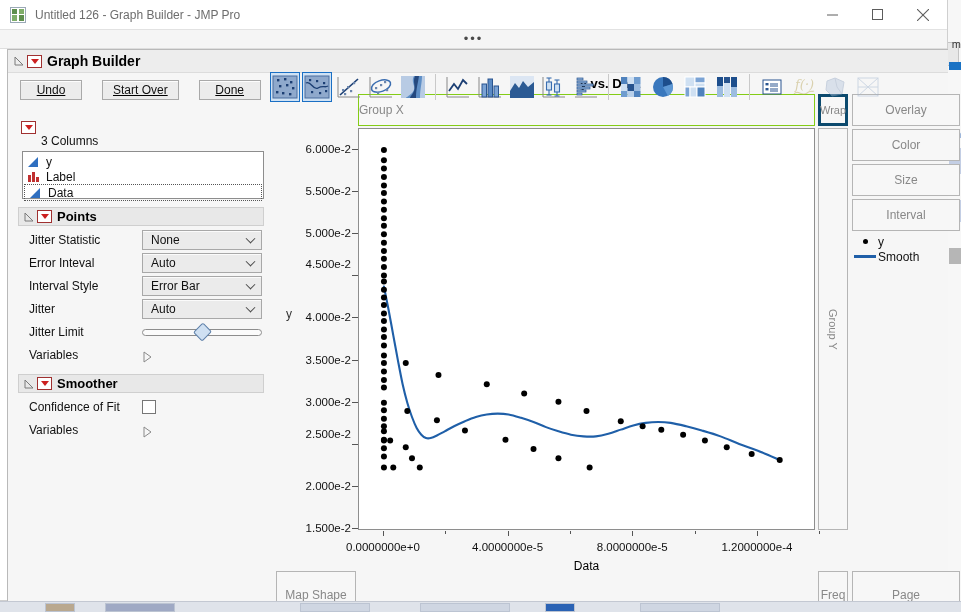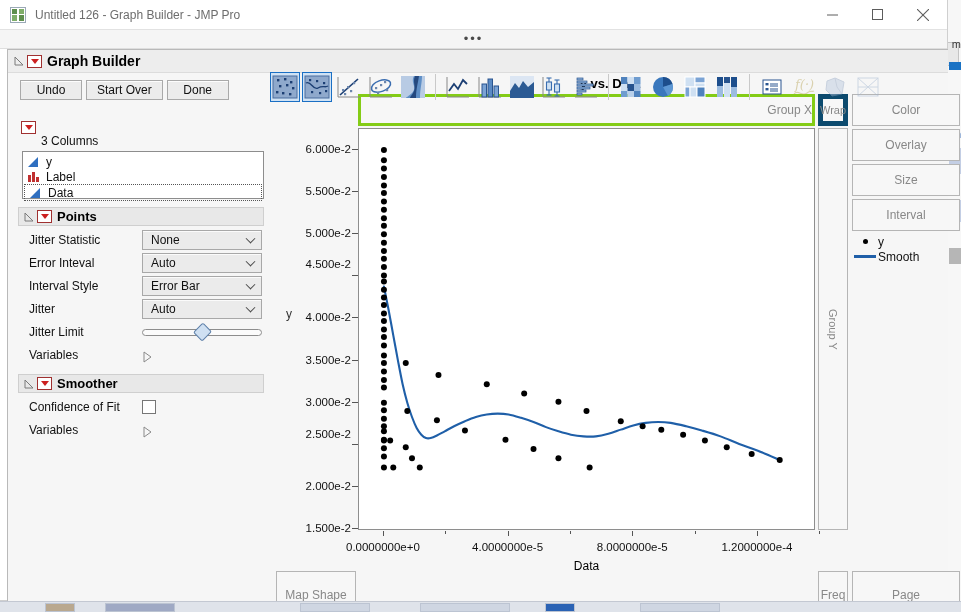--- a/index.html
+++ b/index.html
@@ -94,21 +94,21 @@
     border-left:4px solid transparent; border-right:4px solid transparent;
     border-top:5px solid #cc2020;
   }
   #gb-title { font-size:14px; font-weight:bold; color:#000; }
 
   
   #left-panel {
     position:absolute; left:0; top:24px; width:264px; bottom:0;
     background:#f6f6f6;
   }
-  #btn-row { display:flex; gap:4px; padding:6px 0 4px 12px; }
+  #btn-row { display:flex; gap:20px; padding:6px 0 4px 12px;text-decoration:underline; }
   .gb-btn {
     min-width:62px; height:20px; padding:0 10px;
     background:#ececec; border:1px solid #a9a9a9;
     font-size:12px; color:#111; display:flex; align-items:center; justify-content:center;
     box-shadow: inset 0 1px 0 #fdfdfd;
   }
   #columns-row { display:flex; align-items:center; padding:2px 0 3px 13px; }
   #columns-label { font-size:12px; color:#111;margin-top:28px; }
   #column-list {
     margin:0 8px 0 14px; border:1px solid #8d8d8d; background:#ffffff;
@@ -156,27 +156,27 @@
   #graph-area {
     position:absolute; left:264px; top:24px; right:0; bottom:0;
     background:#f6f6f6;
   }
   #graph-title {
     position:absolute; left:0; right:0; top:2px; text-align:center;
     font-size:13px; font-weight:bold; color:#000;
   }
   #groupx-zone {
     position:absolute; left:86px; top:20px; width:457px; height:32px;
-    border:3px solid #84cc16; background:#f7f7f7;
-    display:flex; align-items:center; justify-content:flex-end;
+    border:1px solid #84cc16; background:#f7f7f7;
+    display:flex; align-items:center; justify-content:flex-start;
     font-size:12px; color:#888888;
   }
   #wrap-zone {
     position:absolute; left:546px; top:20px; width:30px; height:32px;
-    border:5px solid #0c4a6e; background:#f7f7f7;
+    border:3px solid #0c4a6e; background:#f7f7f7;
     display:flex; align-items:center; justify-content:center;
     font-size:11px; color:#888888;
   }
   #groupy-zone {
     position:absolute; left:546px; top:54px; width:30px; height:402px;
     border:1px solid #b5b5b5; background:#f7f7f7;
     display:flex; align-items:center; justify-content:center;
   }
   #groupy-zone span {
     font-size:11px; color:#888888;
@@ -580,24 +580,24 @@
           <div class="xtick" style="left: 398.904px;">1.2000000e-4</div>
           <div class="xtick-mark" style="left: 398.904px;"></div>
           <div class="xtick-mark" style="left: 87.2603px; height: 3px;"></div>
           <div class="xtick-mark" style="left: 211.918px; height: 3px;"></div>
           <div class="xtick-mark" style="left: 336.575px; height: 3px;"></div>
           <div class="xtick-mark" style="left: 461.233px; height: 3px;"></div>
         </div>
 
       <div id="right-zones">
         <div class="drop-zone">
+          <span>Overlay</span>
+        </div>
+        <div class="drop-zone">
           <span>Color</span>
-        </div>
-        <div class="drop-zone">
-          <span>Overlay</span>
         </div>
         <div class="drop-zone">
           <span>Size</span>
         </div>
         <div class="drop-zone">
           <span>Interval</span>
         </div>
       </div>
 
       <div id="legend">

